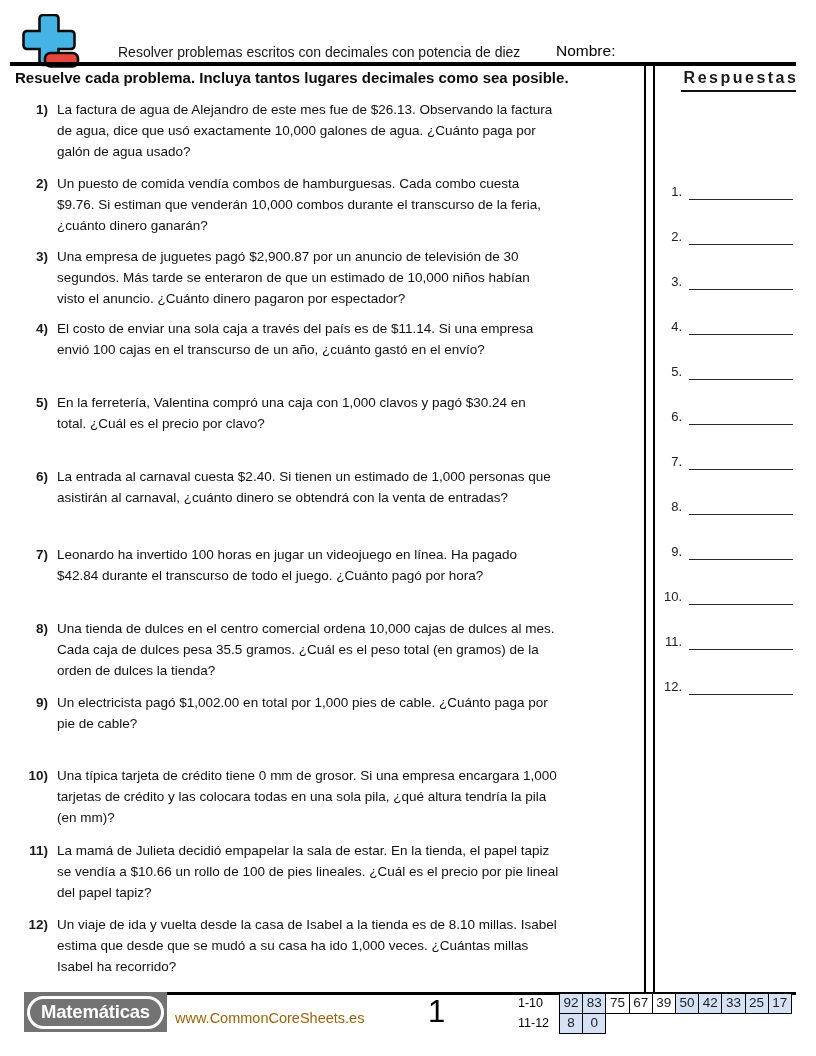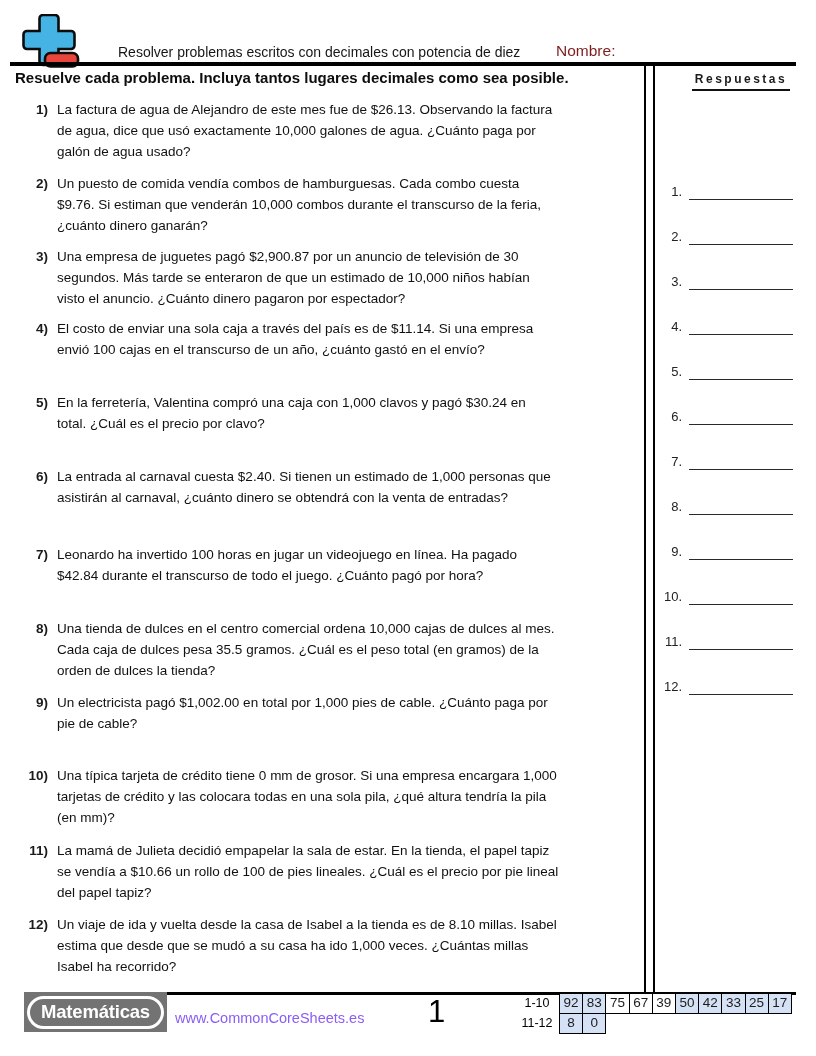--- a/index.html
+++ b/index.html
@@ -9,49 +9,49 @@
     --ink:#1b1b1b;
   }
   *{margin:0;padding:0;box-sizing:border-box;}
   html,body{background:#fff;}
   body{font-family:"Liberation Sans",sans-serif;color:var(--ink);}
   .page{position:relative;width:796px;height:1056px;background:#fff;overflow:hidden;}
 
   
   .logo-icon{position:absolute;left:20px;top:14px;width:62px;height:56px;}
   .hdr-title{position:absolute;left:118px;top:44px;font-size:14px;color:#161616;}
-  .hdr-name{position:absolute;left:556px;top:42px;font-size:15.5px;color:#7f1d1d;}
+  .hdr-name{position:absolute;left:556px;top:42px;font-size:15.5px;color:#000000;}
   .topline{position:absolute;left:10px;top:62px;width:796px;height:3.5px;background:#000;}
   .instruction{position:absolute;left:15px;top:69px;width:560px;font-size:15px;font-weight:bold;color:#0d0d0d;}
 
   
   .vsep{position:absolute;left:644px;top:62px;width:11px;height:932px;border-left:2.5px solid #000;border-right:2.5px solid #000;}
   .answers{position:absolute;left:656px;top:62px;width:158px;height:932px;}
   .answers-title{position:absolute;left:0;top:7px;width:154px;text-align:center;}
-  .answers-title span{display:inline-block;font-size:12px;font-weight:bold;letter-spacing:2.5px;border-bottom:2.5px solid #111;padding:0 3px 3px 3px;margin-left:16px;}
+  .answers-title span{display:inline-block;font-size:16px;font-weight:bold;letter-spacing:2.5px;border-bottom:2.5px solid #111;padding:0 3px 3px 3px;margin-left:16px;}
   .ans{position:absolute;left:2px;display:flex;align-items:flex-end;height:18px;}
   .ans .alabel{width:24px;text-align:right;font-size:13px;color:#222;line-height:16px;}
   .ans .aline{width:104px;margin-left:7px;border-bottom:1.5px solid #2a2a2a;height:16px;}
 
   
   .problems{position:absolute;left:0;top:0;width:644px;height:994px;}
   .prob{position:absolute;left:22px;display:flex;}
   .pnum{width:26px;text-align:right;font-weight:bold;font-size:13.5px;line-height:21px;flex:none;}
   .ptext{margin-left:9px;width:592px;font-size:13.5px;line-height:21px;white-space:pre-line;color:#111;}
 
   
   .footline{position:absolute;left:24px;top:992px;right:0;height:2.5px;background:#000;}
   .logo-box{position:absolute;left:24px;top:992px;width:143px;height:40px;background:#737373;z-index:2;}
   .logo-pill{position:absolute;left:3px;top:3.5px;right:3px;bottom:3.5px;border:3.5px solid #fff;border-radius:17px;color:#fff;font-weight:bold;font-size:18.5px;text-align:center;line-height:26px;letter-spacing:-0.2px;}
-  .site-url{position:absolute;left:175px;top:1010px;font-size:14.5px;color:#8b5cf6;text-decoration:none;}
+  .site-url{position:absolute;left:175px;top:1010px;font-size:14.5px;color:#a16207;text-decoration:none;}
   .page-num{position:absolute;left:428px;top:994px;font-size:31px;color:#000;}
   .score{position:absolute;left:518px;top:993px;z-index:1;}
   .srow{display:flex;height:21px;}
   .srow + .srow{margin-top:-1px;}
-  .slabel{width:42px;text-align:center;padding-right:4px;font-size:12.5px;line-height:21px;color:#000;}
+  .slabel{width:42px;text-align:left;padding-right:4px;font-size:12.5px;line-height:21px;color:#000;}
   .scell{width:24.2px;border:1px solid #000;margin-left:-1px;text-align:center;font-size:13.5px;line-height:18.5px;background:#fff;}
   .scell:first-of-type{margin-left:0;}
   .scell.hl{background:var(--hl);}
 </style>
 </head>
 <body>
 
 <div class="page">
 
   <svg class="logo-icon" viewBox="0 0 62 56" aria-hidden="true">

